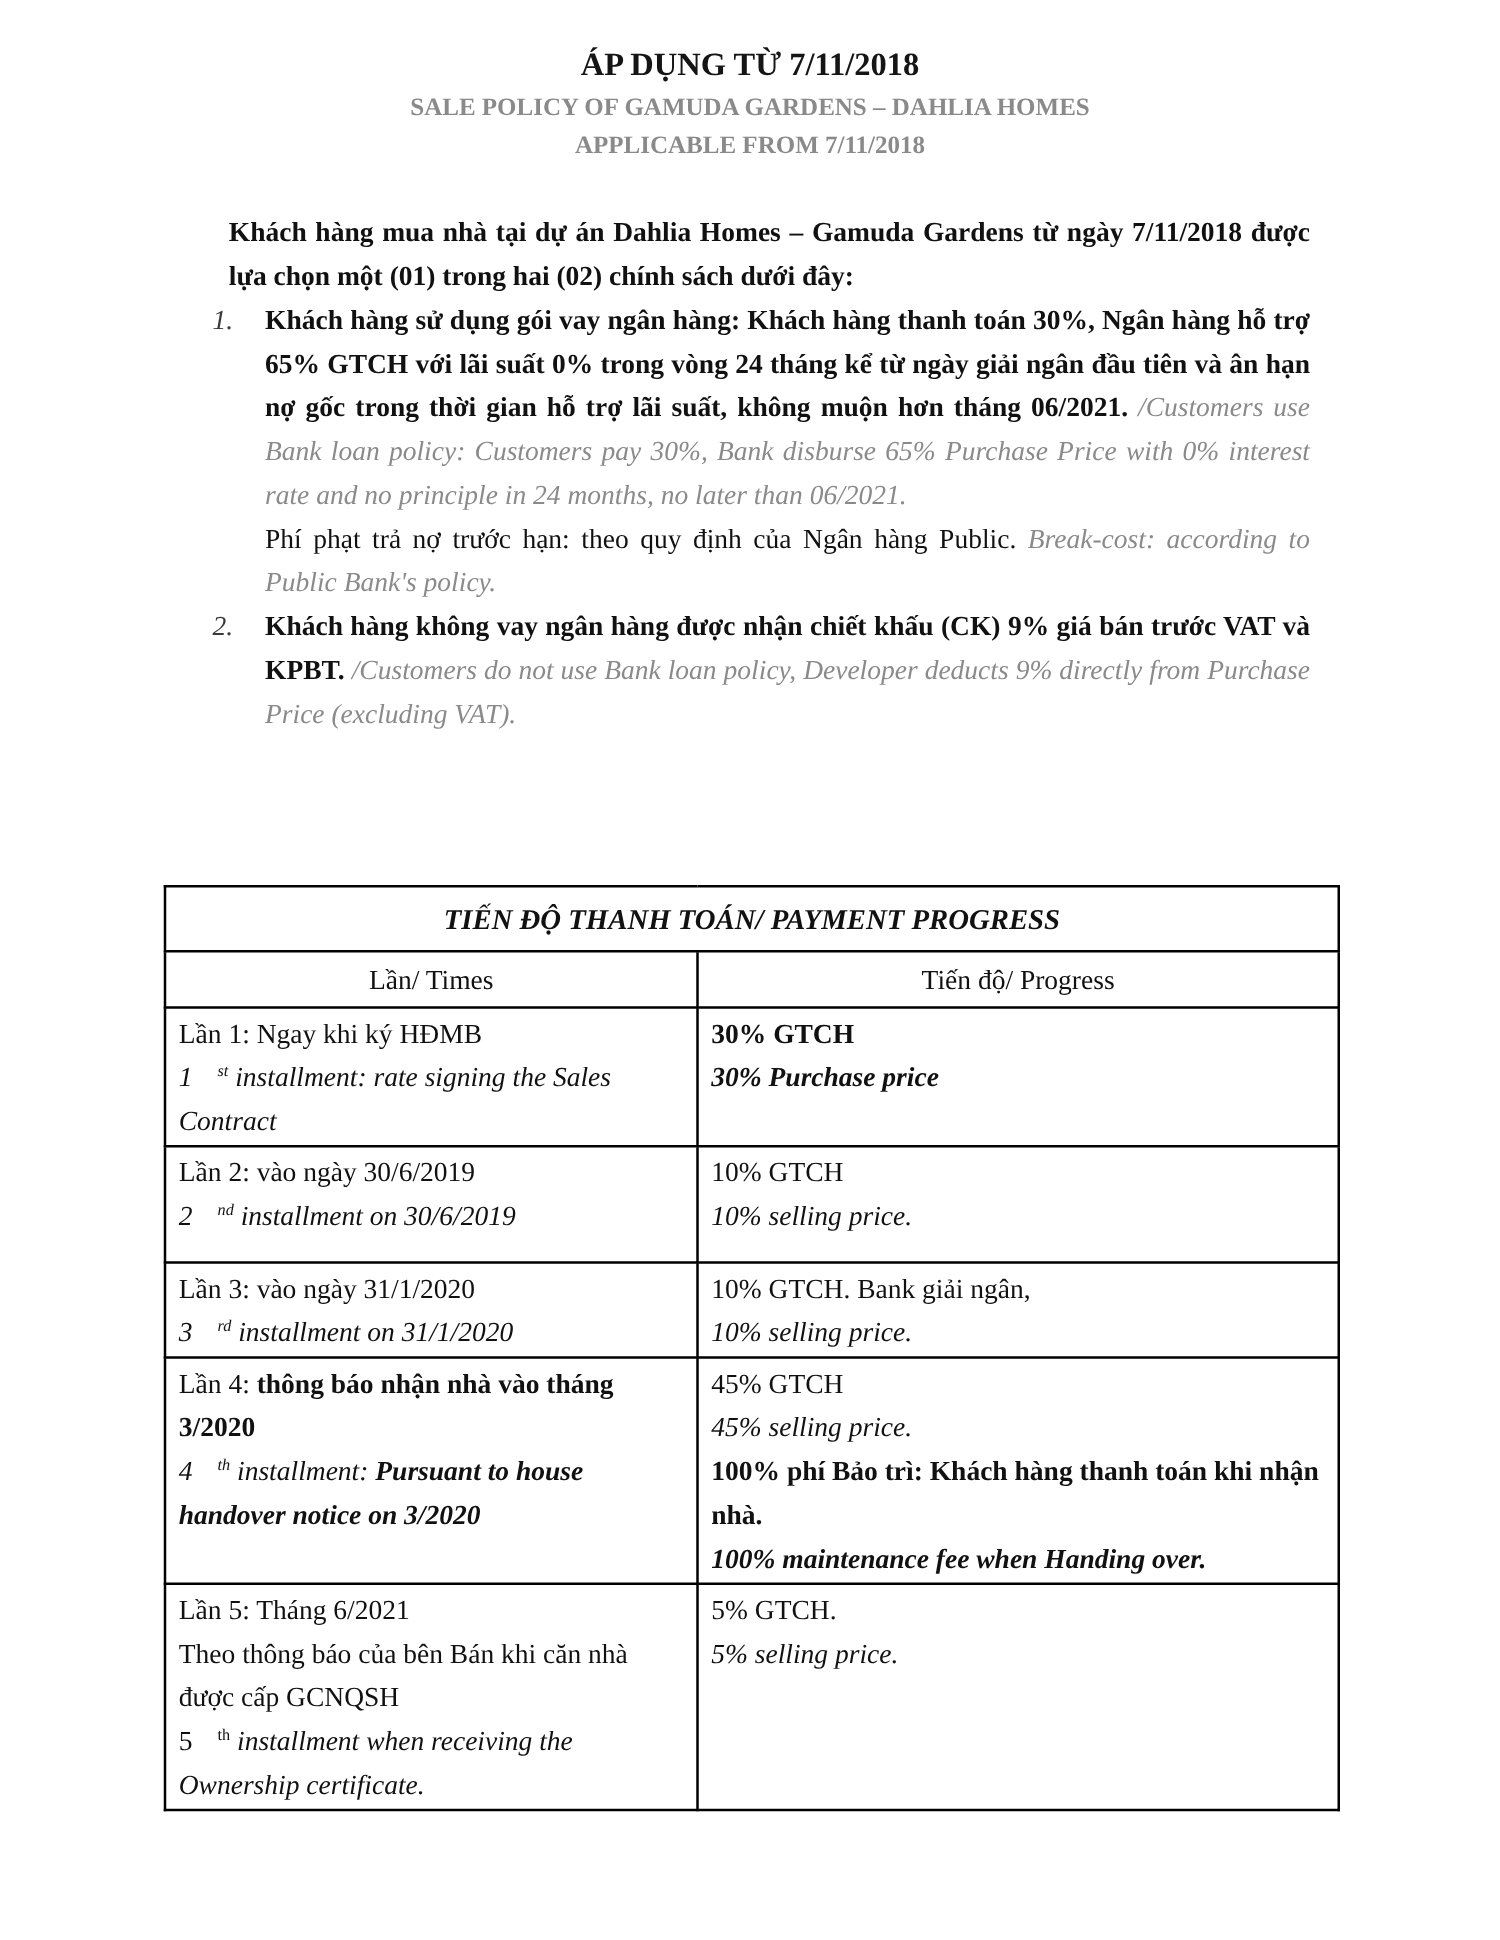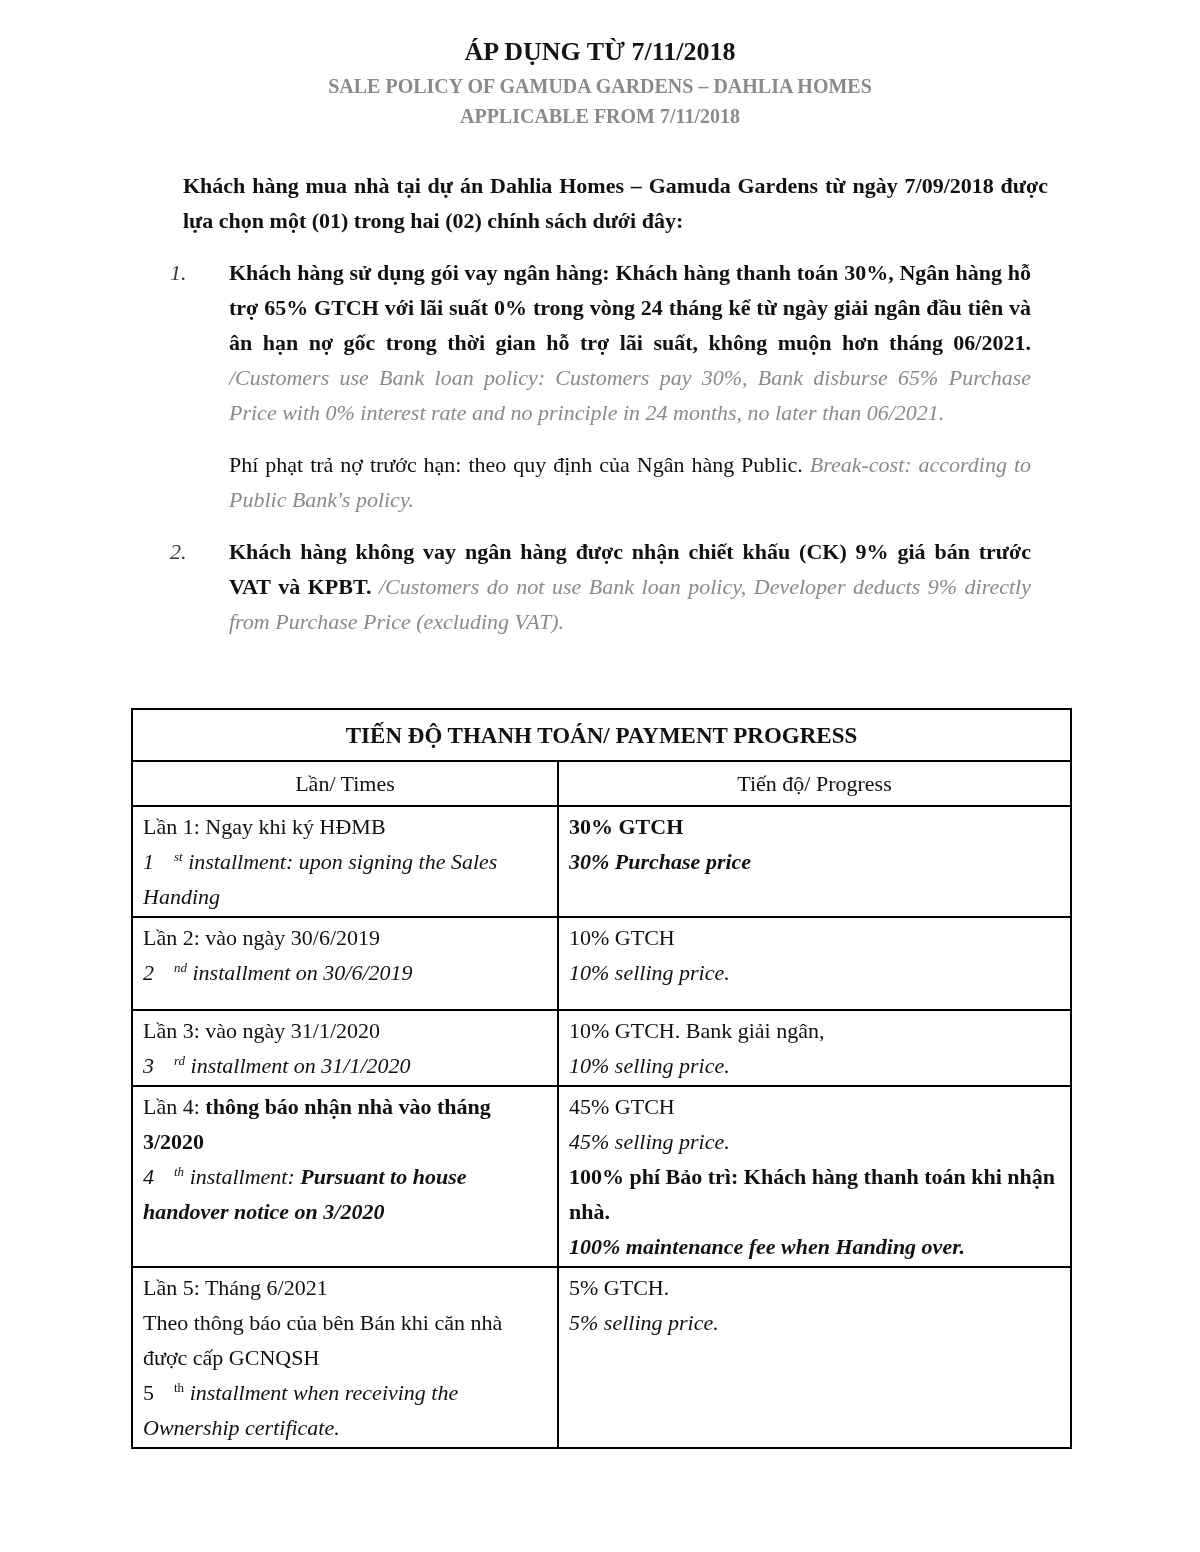--- a/index.html
+++ b/index.html
@@ -22,21 +22,21 @@
   .intro-par {
     margin: 37px 0 0 0;
     font-size: 22px; line-height: 35px; font-weight: bold;
     text-align: justify;
   }
   .list-item { position: relative; margin-left: 29px; }
   .list-marker {
     position: absolute; left: -42px; top: 0;
     font-style: italic; font-size: 22px; line-height: 35px; color: #3a3a3a;
   }
-  .item-text { margin: 17px; font-size: 22px; line-height: 35px; text-align: justify; }
+  .item-text { margin: 0; font-size: 22px; line-height: 35px; text-align: justify; }
   .b { font-weight: bold; }
   .i { font-style: italic; }
   .muted { color: #8a8a8a; }
 
   
   .payment-table {
     position: absolute; left: 131px; top: 708px;
     width: 939px;
     border-collapse: collapse; table-layout: fixed;
   }
@@ -44,21 +44,21 @@
   .payment-table col.c2 { width: 513px; }
   .payment-table td {
     border: 2px solid #000;
     vertical-align: top;
     font-size: 22px; line-height: 35px;
     padding: 2px 8px 2px 10px;
     color: #111;
   }
   .payment-table tr.t-title td {
     height: 52px; text-align: center; vertical-align: middle;
-    font-weight: bold; font-size: 23px; padding: 0 0;
+    font-weight: bold; font-size: 23px; padding: 0 0; font-style: italic;
   }
   .payment-table tr.t-colhead td {
     height: 45px; text-align: center; vertical-align: middle; padding: 2px 0;
   }
   .payment-table tbody tr:nth-child(1) { height: 105px; }
   .payment-table tbody tr:nth-child(2) { height: 93px; }
   .payment-table tbody tr:nth-child(3) { height: 72px; }
   .payment-table tbody tr:nth-child(4) { height: 180px; }
   .payment-table tbody tr:nth-child(5) { height: 172px; }
   .payment-table p { margin: 0; }
@@ -69,21 +69,21 @@
 
 <div class="page">
 
   <div class="doc-header">
     <div class="title-line">ÁP DỤNG TỪ 7/11/2018</div>
     <div class="subtitle-line">SALE POLICY OF GAMUDA GARDENS – DAHLIA HOMES</div>
     <div class="subtitle-line">APPLICABLE FROM 7/11/2018</div>
   </div>
 
   <div class="content">
-    <p class="intro-par">Khách hàng mua nhà tại dự án Dahlia Homes – Gamuda Gardens từ ngày 7/09/2018 được lựa chọn một (01) trong hai (02) chính sách dưới đây:</p>
+    <p class="intro-par">Khách hàng mua nhà tại dự án Dahlia Homes – Gamuda Gardens từ ngày 7/11/2018 được lựa chọn một (01) trong hai (02) chính sách dưới đây:</p>
 
     <div class="list-item">
       <span class="list-marker">1.</span>
       <p class="item-text"><span class="b">Khách hàng sử dụng gói vay ngân hàng: Khách hàng thanh toán 30%, Ngân hàng hỗ trợ 65% GTCH với lãi suất 0% trong vòng 24 tháng kể từ ngày giải ngân đầu tiên và ân hạn nợ gốc trong thời gian hỗ trợ lãi suất, không muộn hơn tháng 06/2021.</span><span class="i muted"> /Customers use Bank loan policy: Customers pay 30%, Bank disburse 65% Purchase Price with 0% interest rate and no principle in 24 months, no later than 06/2021.</span></p>
       <p class="item-text"><span>Phí phạt trả nợ trước hạn: theo quy định của Ngân hàng Public. </span><span class="i muted">Break-cost: according to Public Bank's policy.</span></p>
     </div>
 
     <div class="list-item">
       <span class="list-marker">2.</span>
       <p class="item-text"><span class="b">Khách hàng không vay ngân hàng được nhận chiết khấu (CK) 9% giá bán trước VAT và KPBT. </span><span class="i muted">/Customers do not use Bank loan policy, Developer deducts 9% directly from Purchase Price (excluding VAT).</span></p>
@@ -101,21 +101,21 @@
       </tr>
       <tr class="t-colhead">
         <td>Lần/ Times</td>
         <td>Tiến độ/ Progress</td>
       </tr>
     </thead>
     <tbody>
         <tr>
           <td>
             <p><span>Lần 1: Ngay khi ký HĐMB</span></p>
-            <p><span class="i">1</span><sup class="i">st</sup><span class="i"> installment: upon signing the Sales Handing</span></p>
+            <p><span class="i">1</span><sup class="i">st</sup><span class="i"> installment: rate signing the Sales Contract</span></p>
           </td>
           <td>
             <p><span class="b">30% GTCH</span></p>
             <p><span class="b i">30% Purchase price</span></p>
           </td>
         </tr>
         <tr>
           <td>
             <p><span>Lần 2: vào ngày 30/6/2019</span></p>
             <p><span class="i">2</span><sup class="i">nd</sup><span class="i"> installment on 30/6/2019</span></p>

